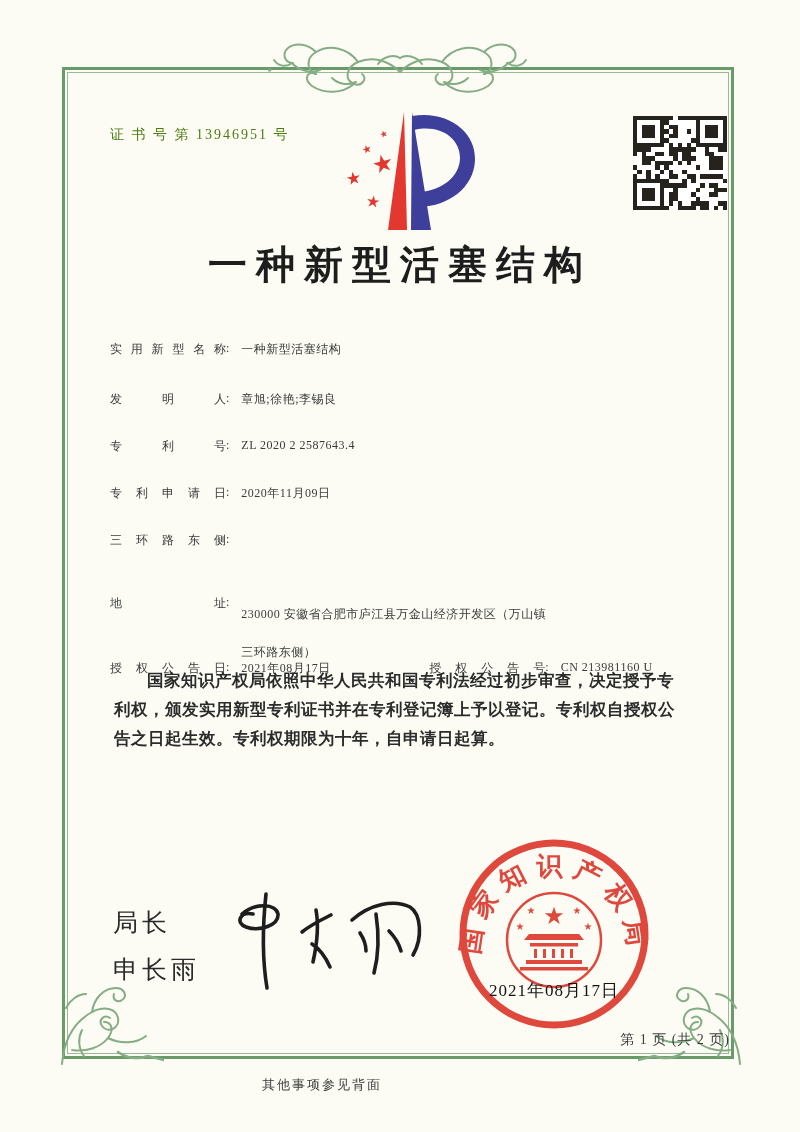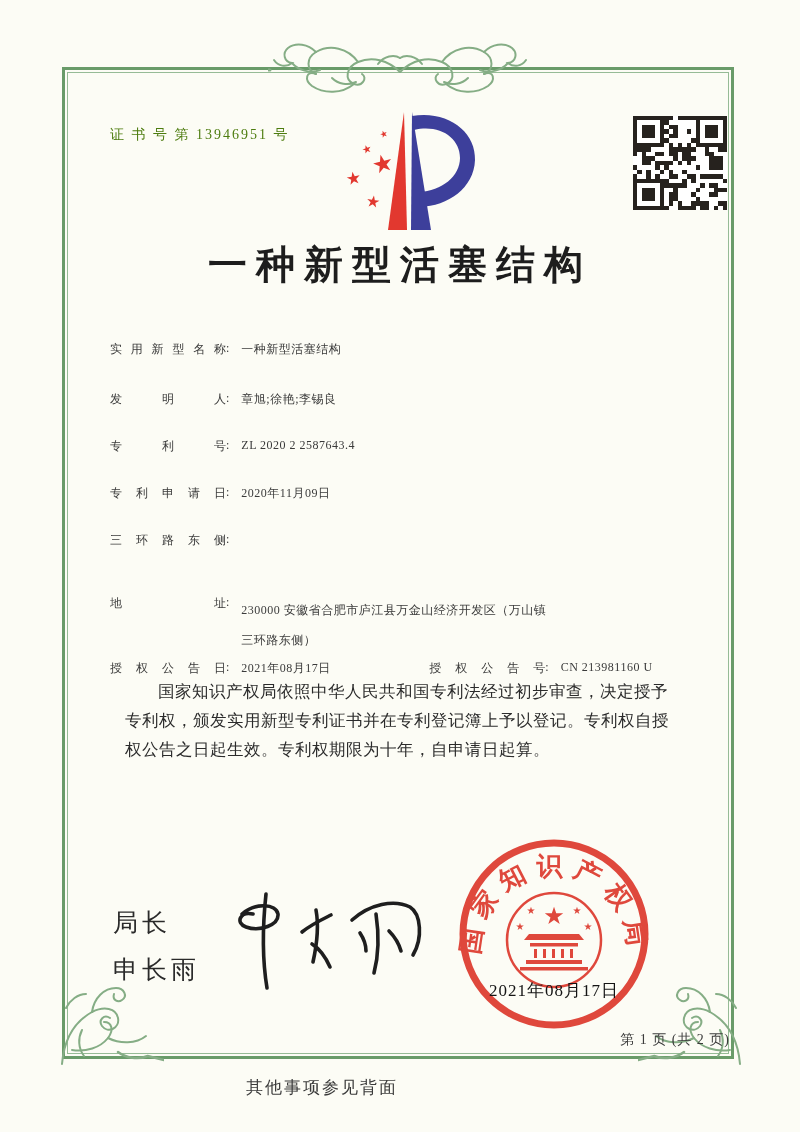--- a/index.html
+++ b/index.html
@@ -37,39 +37,39 @@
   .qr div.d{background:#26221e;}
   .title{
     position:absolute;left:0;top:238px;width:800px;text-align:center;
     font-size:39px;font-weight:bold;letter-spacing:9px;color:#1d1d1d;
   }
   
   .frow{position:absolute;left:110px;display:flex;align-items:flex-start;font-size:12px;color:#3a3a3a;}
   .flabel{display:inline-block;width:116px;text-align:justify;text-align-last:justify;flex:none;}
   .fcolon{flex:none;margin-right:12px;}
   .fvalue{letter-spacing:0.5px;}
-  .fvalue.addr{white-space:pre-line;width:470px;line-height:30px;font-family:Liberation Serif, serif;}
+  .fvalue.addr{white-space:pre-line;width:470px;line-height:38px;font-family:Liberation Serif, serif;}
   .fgroup2{display:flex;}
   
   .paras{
     position:absolute;left:110px;top:662px;width:582px;
     font-size:16.5px;line-height:29px;color:#2b2b2b;
   }
-  .paras p{margin:15px;text-indent:2em;letter-spacing:0.5px;}
+  .paras p{margin:4px;text-indent:2em;letter-spacing:0.5px;font-weight:bold;}
   
   .officer{position:absolute;left:113px;top:906px;font-size:25px;letter-spacing:4px;color:#2a2a2a;}
   .officer div{margin-bottom:14px;}
   .signature{position:absolute;left:222px;top:880px;}
   .seal{position:absolute;left:456px;top:836px;width:196px;height:196px;opacity:0.93;}
   .seal-date{
     position:absolute;left:462px;top:979px;width:184px;text-align:center;
     font-size:17px;letter-spacing:1px;color:#141414;z-index:5;
   }
   .page-num{position:absolute;left:0;top:1031px;width:730px;text-align:right;font-size:14px;color:#3c3c3c;letter-spacing:1px;}
-  .back-note{position:absolute;left:0;top:1076px;width:644px;text-align:center;font-size:17px;color:#3a3a3a;letter-spacing:2px;}
+  .back-note{position:absolute;left:0;top:1076px;width:644px;text-align:center;font-size:13px;color:#3a3a3a;letter-spacing:2px;}
 </style>
 </head>
 <body>
 
 <div class="frame"></div>
 
 <svg class="ornament orn-top" width="264" height="76" viewBox="0 0 264 76">
   <g stroke="#85ad85" stroke-width="2" fill="none" stroke-linecap="round">
     <g>
       <path d="M132,42 C120,30 104,26 90,32 C78,37 76,50 86,54 C94,57 100,48 94,44"></path>

